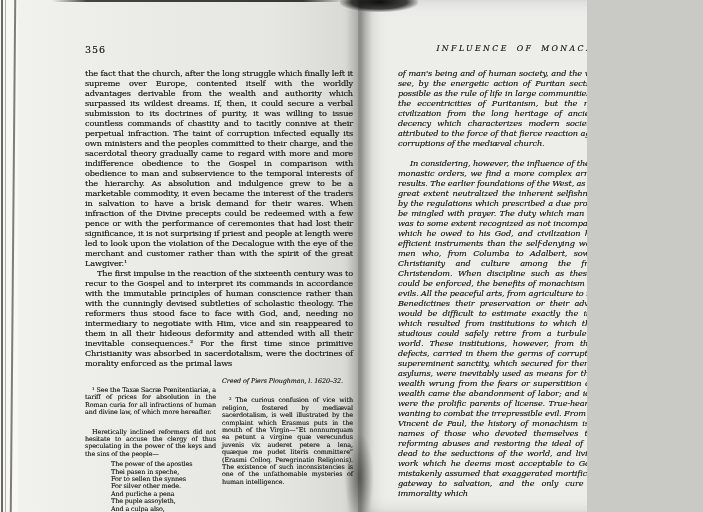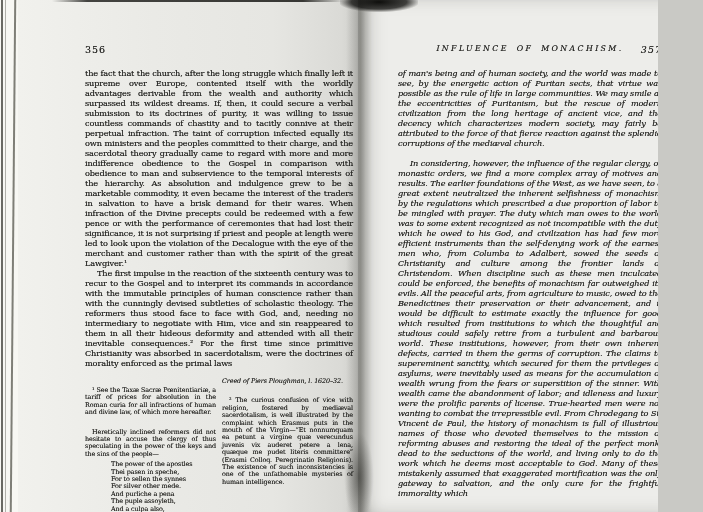--- a/index.html
+++ b/index.html
@@ -1,21 +1,21 @@
 <!DOCTYPE html>
 <html><head>
 <meta charset="utf-8">
 <style>
   html,body{margin:0;padding:0;}
   body{
     width:703px;height:512px;overflow:hidden;
     font-family:"DejaVu Serif","Liberation Serif",serif;
     background:#c9c9c5;
   }
-  .scan{position:relative;width:658px;height:512px;background:#ededea;overflow:hidden;}
+  .scan{position:relative;width:587px;height:512px;background:#ededea;overflow:hidden;}
 
   
   .edge-strip{position:absolute;left:0;top:0;width:19px;height:512px;background:#f7f7f3;}
   .edge-line-a{position:absolute;left:1px;top:0;width:2px;height:512px;background:#45453f;opacity:.8;}
   .edge-line-b{position:absolute;left:5px;top:0;width:1px;height:512px;background:#8a8a82;opacity:.65;}
   .edge-line-c{position:absolute;left:12px;top:-6px;width:2px;height:524px;background:#55554e;opacity:.75;transform:rotate(.5deg);}
 
   
   .page-left{position:absolute;left:18px;top:0;width:340px;height:512px;
     background:linear-gradient(90deg,#f1f1ed 0%,#eaeae6 40%,#e6e6e2 75%,#dadad6 95%,#cfcfcb 100%);}

